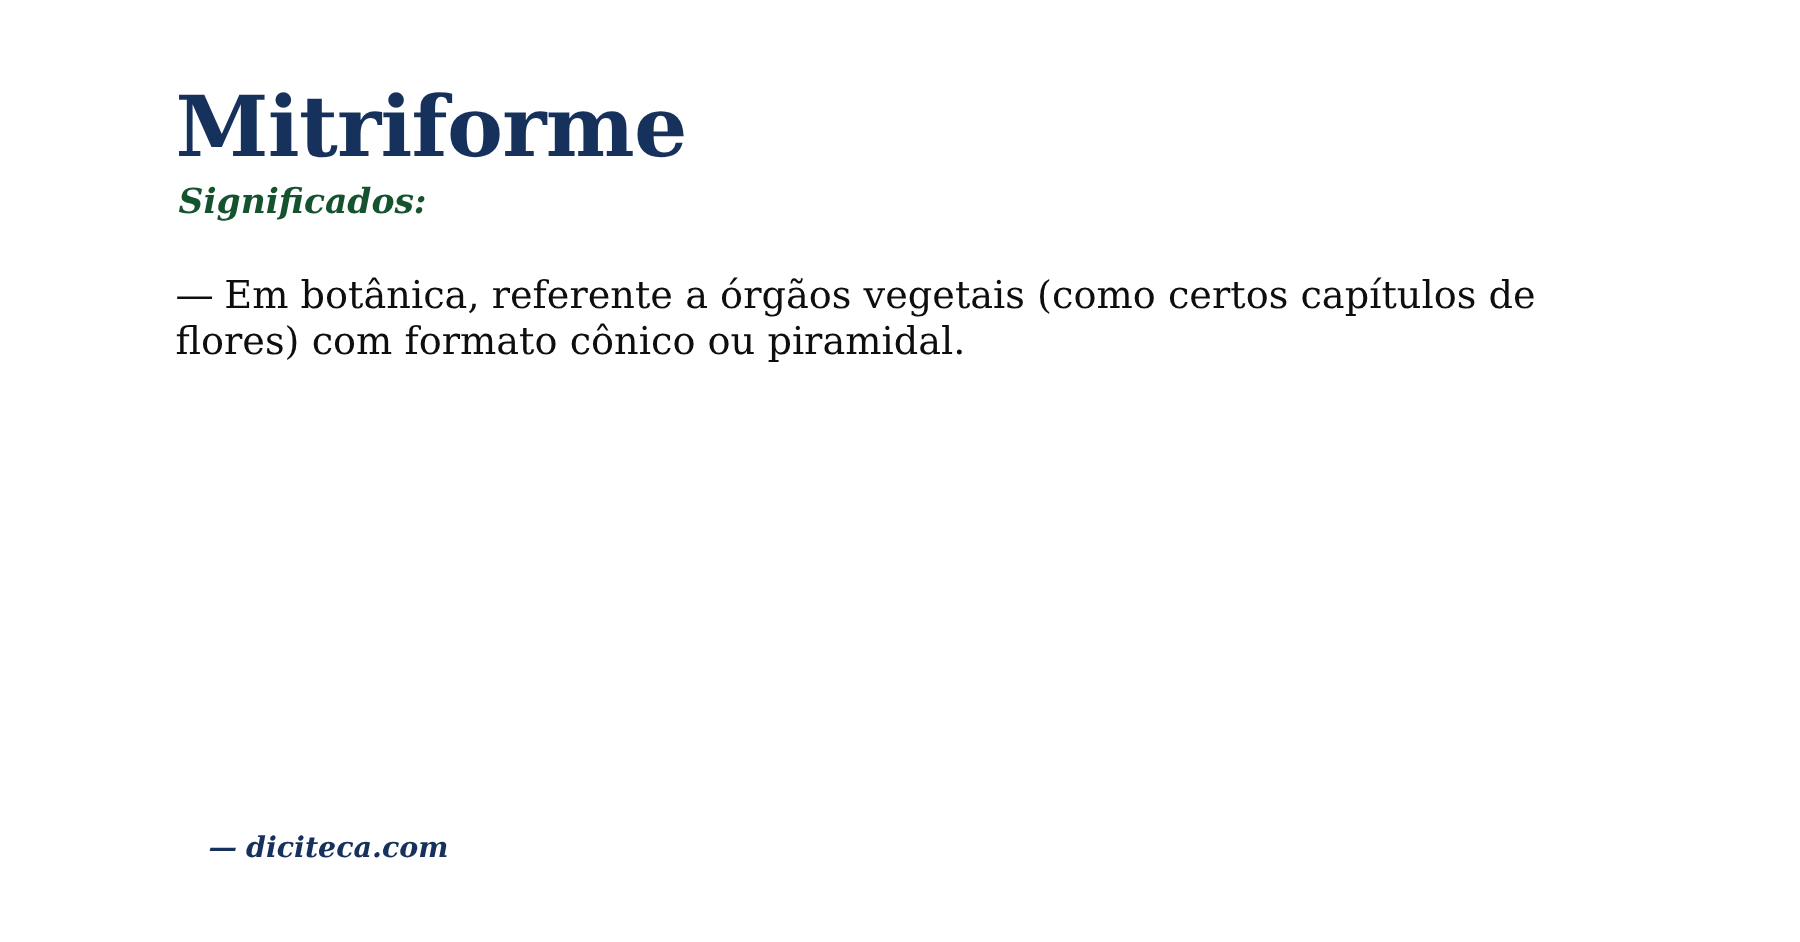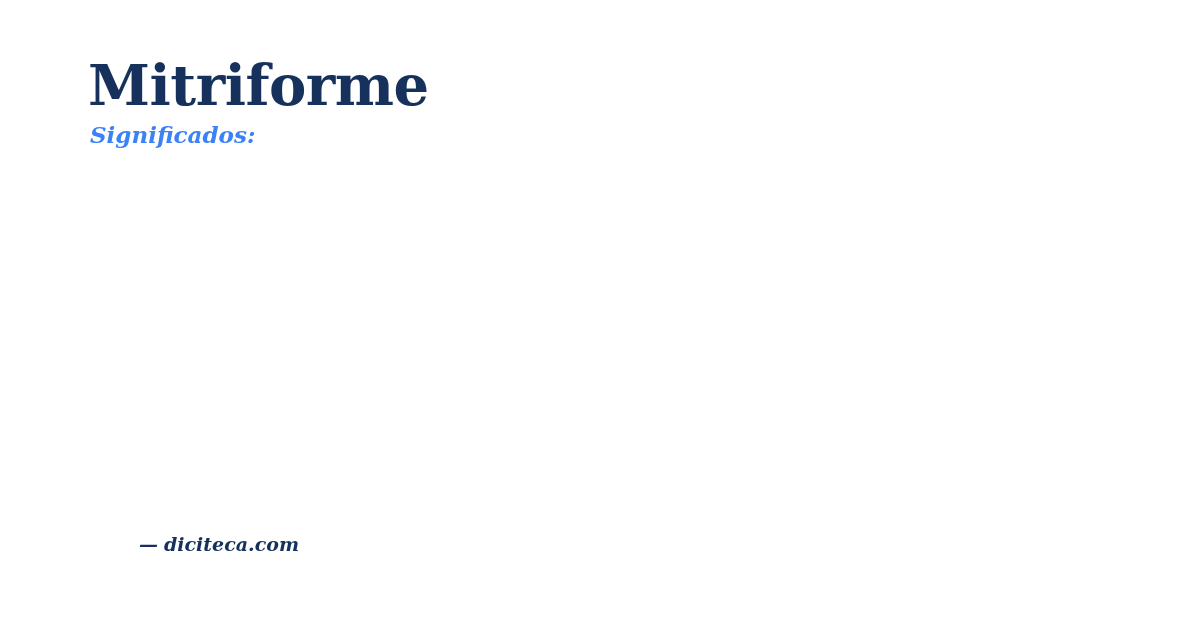--- a/index.html
+++ b/index.html
@@ -12,37 +12,37 @@
     height: 628px;
     background: #ffffff;
     font-family: "DejaVu Serif", serif;
     overflow: hidden;
   }
   .card {
     position: relative;
     width: 1200px;
     height: 628px;
     box-sizing: border-box;
-    padding: 56px 130px 0 88px;
+    padding: 56px 130px 0 117px;
   }
   .headword {
     font-family: "DejaVu Serif", serif;
     font-weight: bold;
     font-size: 56px;
     line-height: 1.05;
     color: #16325c;
     letter-spacing: -0.5px;
     margin: 0;
   }
   .subtitle {
     font-family: "DejaVu Serif", serif;
     font-style: italic;
     font-weight: bold;
     font-size: 23px;
-    color: #3b82f6;
+    color: #14532d;
     margin: 6px 0 0 2px;
   }
   .senses {
     margin-top: 34px;
   }
   .sense {
     font-family: "DejaVu Serif", serif;
     font-size: 25.5px;
     line-height: 1.22;
     color: #0e0e0e;
@@ -51,21 +51,21 @@
   }
   .sense:last-child {
     margin-bottom: 0;
   }
   .dash {
     margin-right: 7px;
   }
   .source {
     position: absolute;
     left: 139px;
-    top: 533px;
+    top: 554px;
     font-family: "DejaVu Serif", serif;
     font-style: italic;
     font-weight: bold;
     font-size: 19px;
     color: #16325c;
   }
   .source .src-dash {
     margin-right: 6px;
   }
 </style>
@@ -74,19 +74,20 @@
 
 <div class="card">
 
   <h1 class="headword">Mitriforme</h1>
 
   <div class="subtitle">Significados:</div>
 
   <div class="senses">
 
 
+    <p class="sense"><span class="dash">—</span><span>Em botânica, referente a órgãos vegetais (como certos capítulos de flores) com formato cônico ou piramidal.</span></p>
 
 
   </div>
 
   <div class="source"><span class="src-dash">—</span><span>diciteca.com</span></div>
 
 </div>
 
 </body></html>

